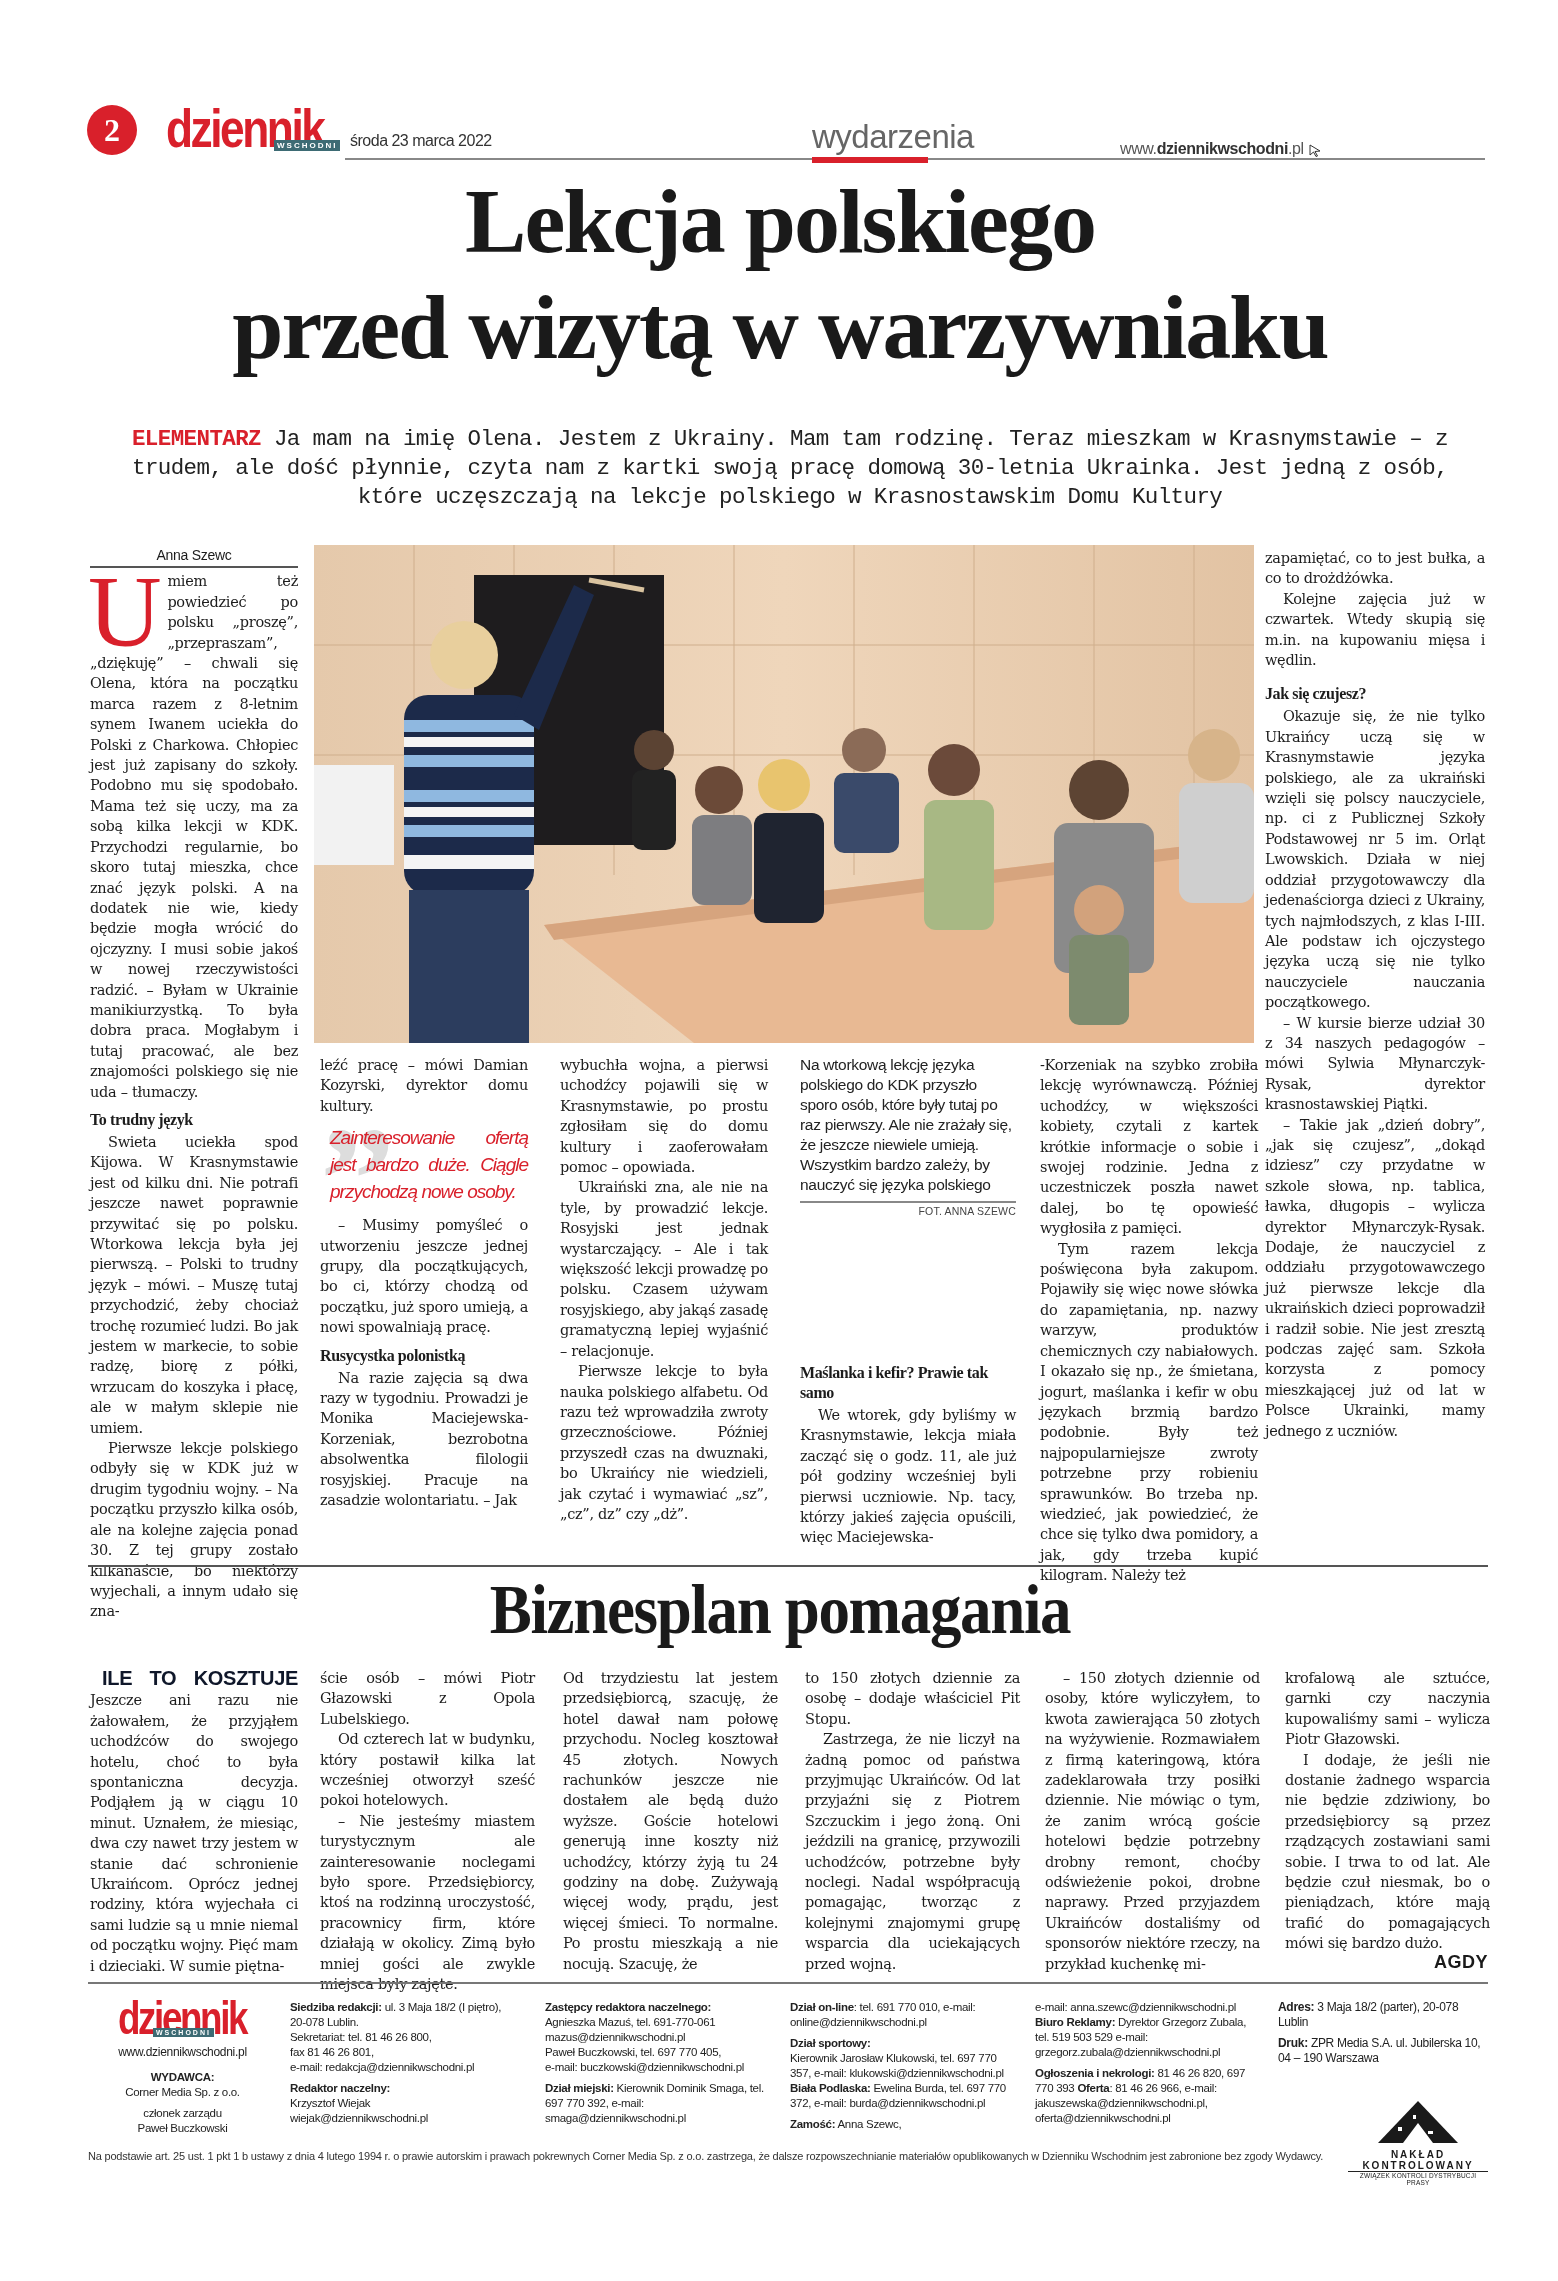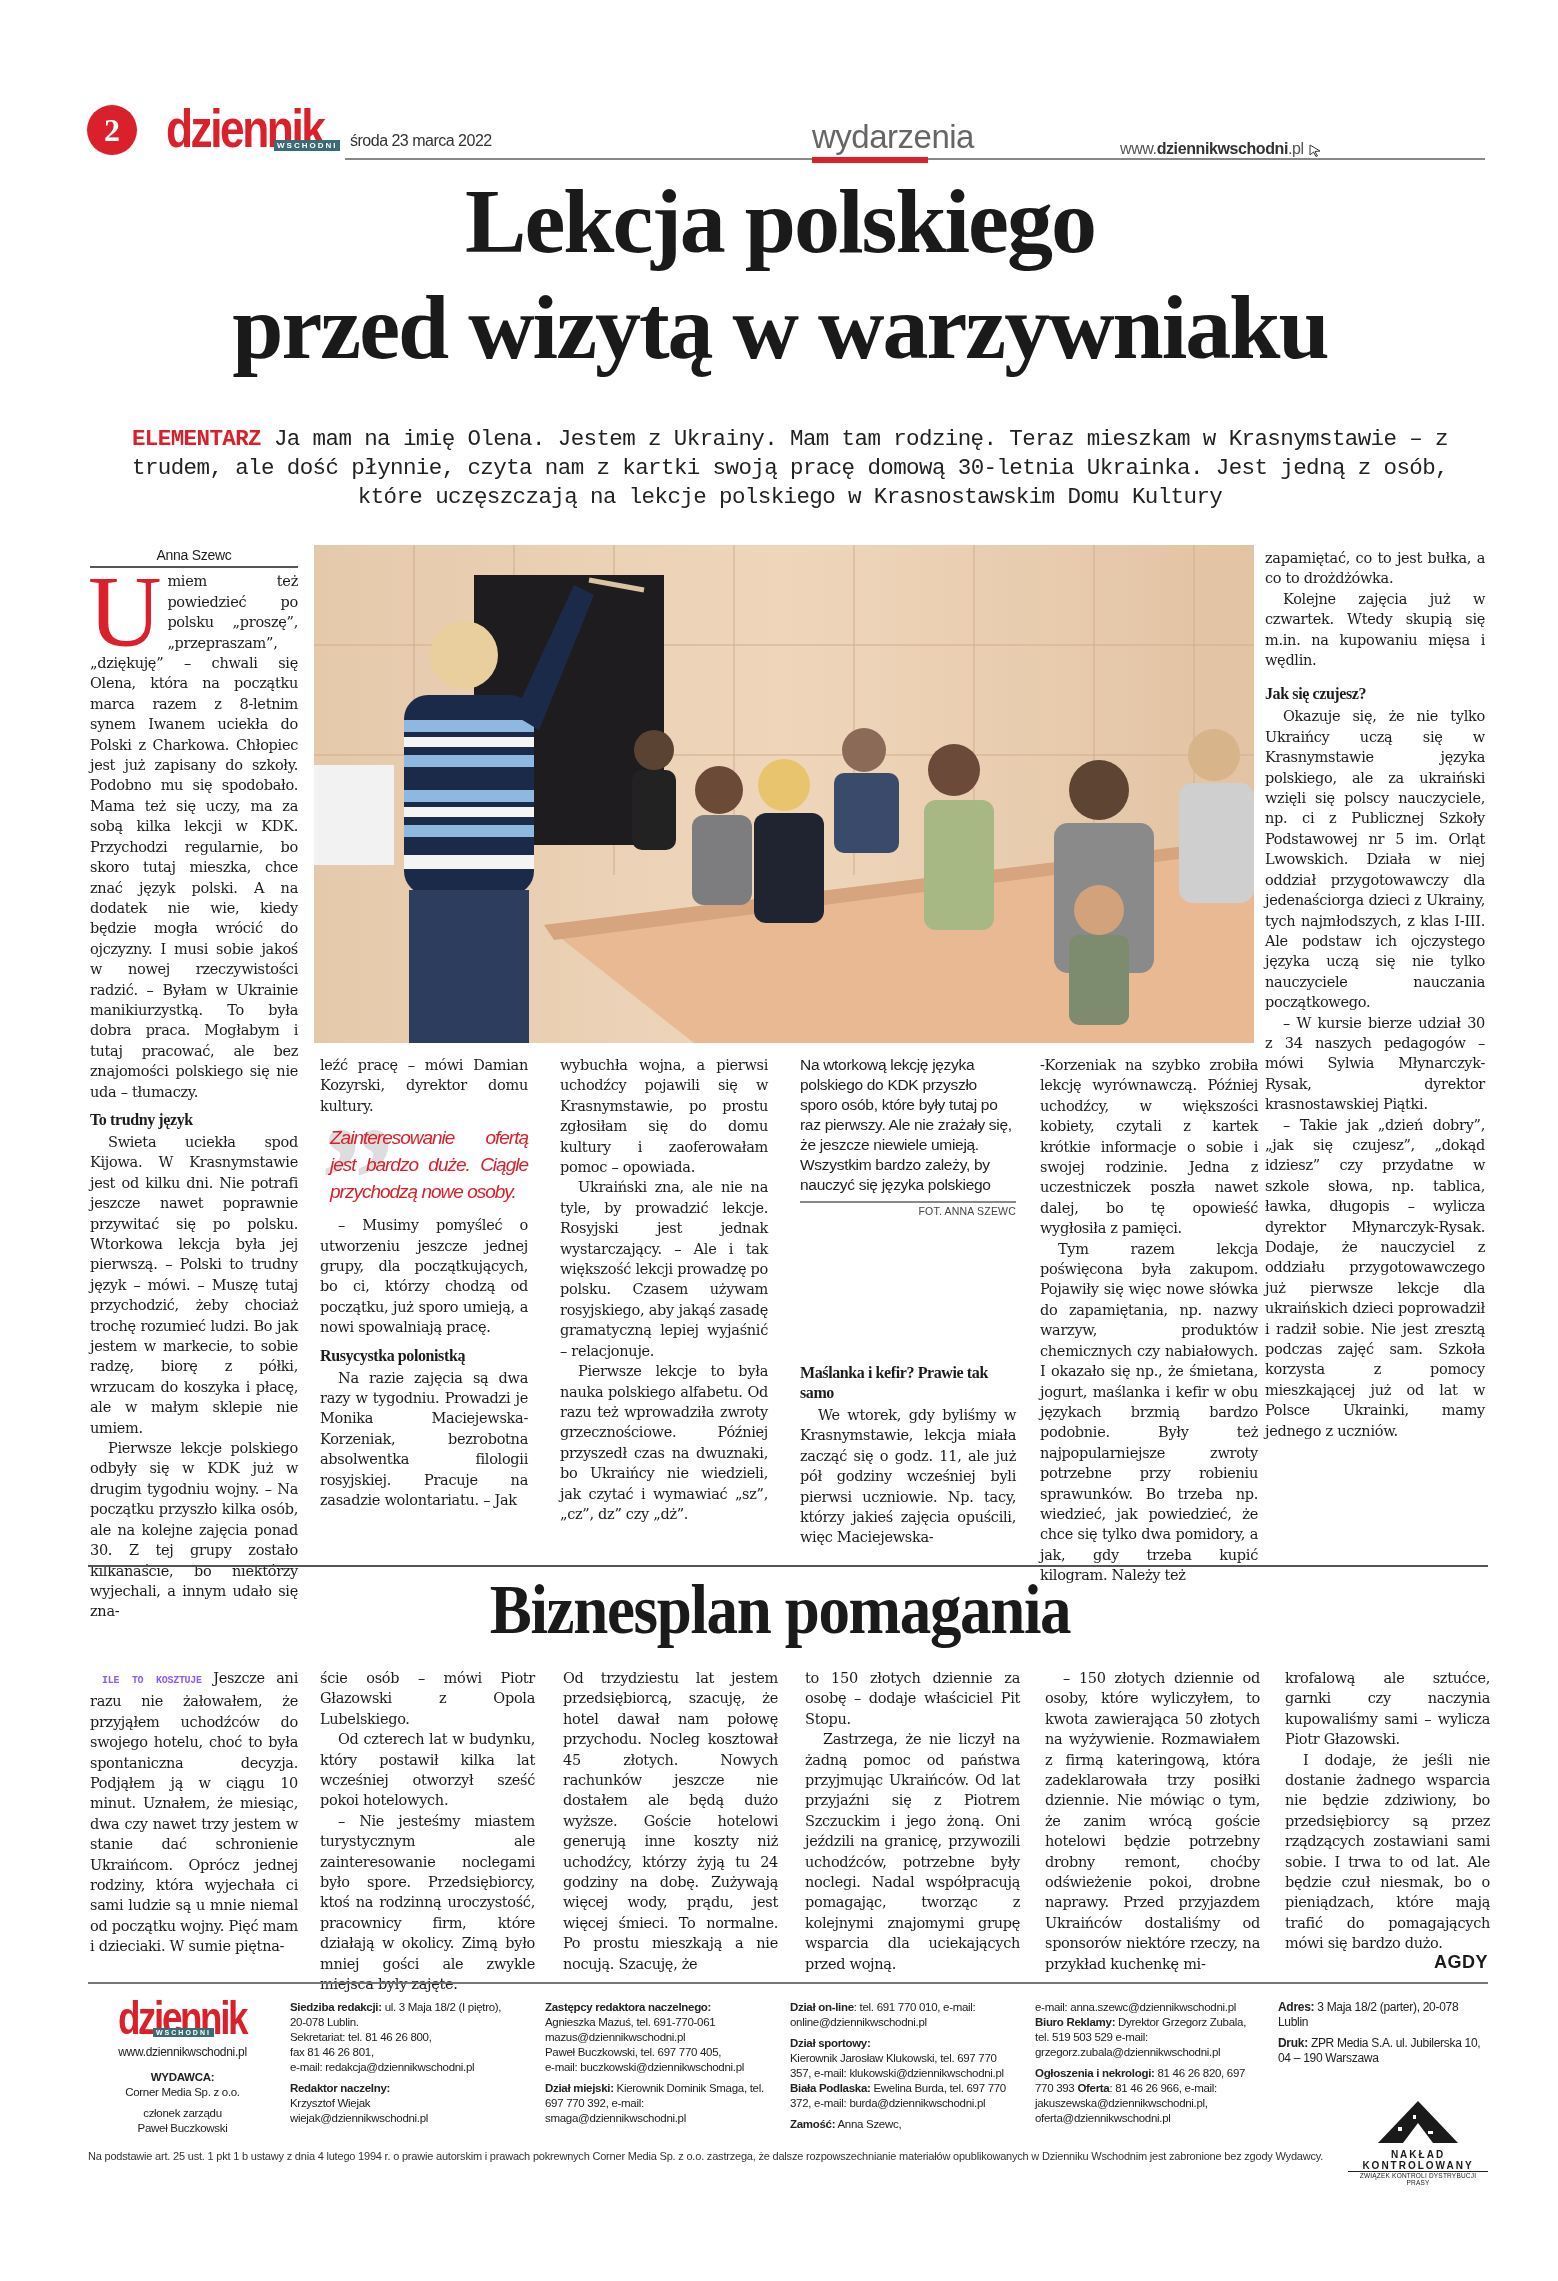--- a/index.html
+++ b/index.html
@@ -36,21 +36,21 @@
   .caption { font-family: "Liberation Sans", sans-serif; font-size: 15.5px; line-height: 20px; color: #222; letter-spacing: -0.3px; }
   .caption-rule { height: 2px; background: #888; margin-top: 6px; }
   .photo-credit { font-family: "Liberation Sans", sans-serif; font-size: 10.5px; text-align: right; color: #444; margin-top: 2px; letter-spacing: 0.2px; }
 
   .pullquote { position: relative; font-family: "Liberation Sans", sans-serif; font-style: italic; color: #d9202b; font-size: 19px; line-height: 27px; letter-spacing: -1px; padding: 8px 0 10px 10px; }
   .pullquote .qmark { position: absolute; left: 0; top: -12px; font-family: "Liberation Serif", serif; font-size: 150px; font-weight: bold; color: #ddd; font-style: normal; z-index: 0; line-height: 150px; }
   .pullquote span.qt { position: relative; z-index: 1; }
 
   .divider { left: 88px; height: 2px; background: #555; width: 1400px; }
   .headline2 { left: 60px; top: 1570px; width: 1440px; text-align: center; font-family: "Liberation Serif", serif; font-weight: bold; font-size: 70px; line-height: 80px; letter-spacing: -1.5px; transform: scaleX(0.9); }
-  .kicker2 { font-family: Liberation Mono, monospace; font-weight: bold; color: #8b5cf6; font-size: 10px; }
+  .kicker2 { font-family: Liberation Sans, sans-serif; font-weight: bold; color: #0f172a; font-size: 20px; }
   .sign { font-family: "Liberation Sans", sans-serif; font-weight: bold; font-size: 18px; text-align: right; letter-spacing: 0.5px; }
 
   
   .foot { font-family: "Liberation Sans", sans-serif; font-size: 11.5px; line-height: 15px; color: #222; letter-spacing: -0.3px; }
   .foot b { font-weight: bold; }
   .foot p { margin-bottom: 6px; }
   .flogo { font-family: "Liberation Sans", sans-serif; font-weight: bold; color: #d9202b; font-size: 46px; letter-spacing: -3px; transform: scaleX(0.8); display: inline-block; line-height: 46px; }
   .legal { left: 88px; top: 2124px; width: 1400px; font-family: "Liberation Sans", sans-serif; font-size: 11px; color: #333; letter-spacing: -0.2px; }
   .nakład { left: 1348px; top: 2095px; width: 140px; text-align: center; font-family: "Liberation Sans", sans-serif; }
 </style>

